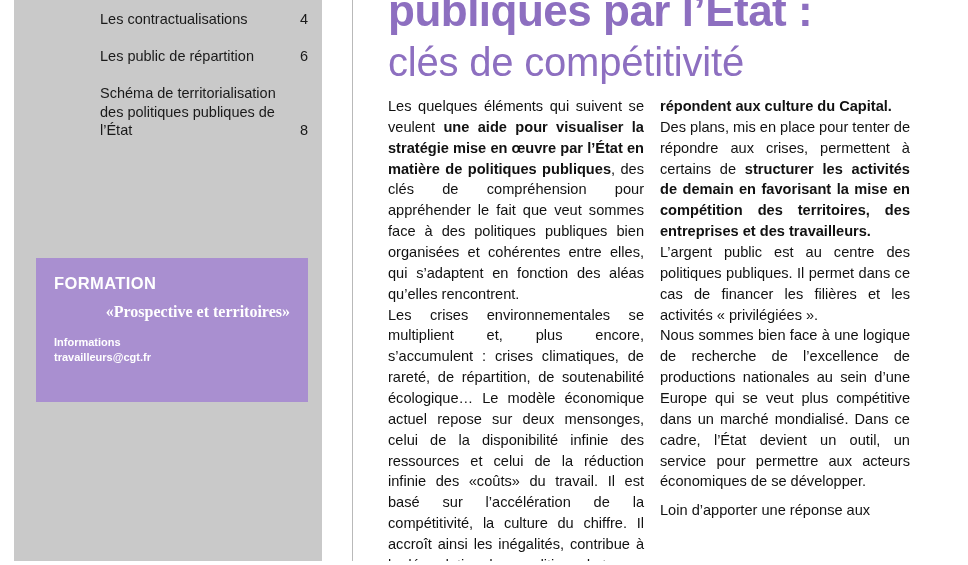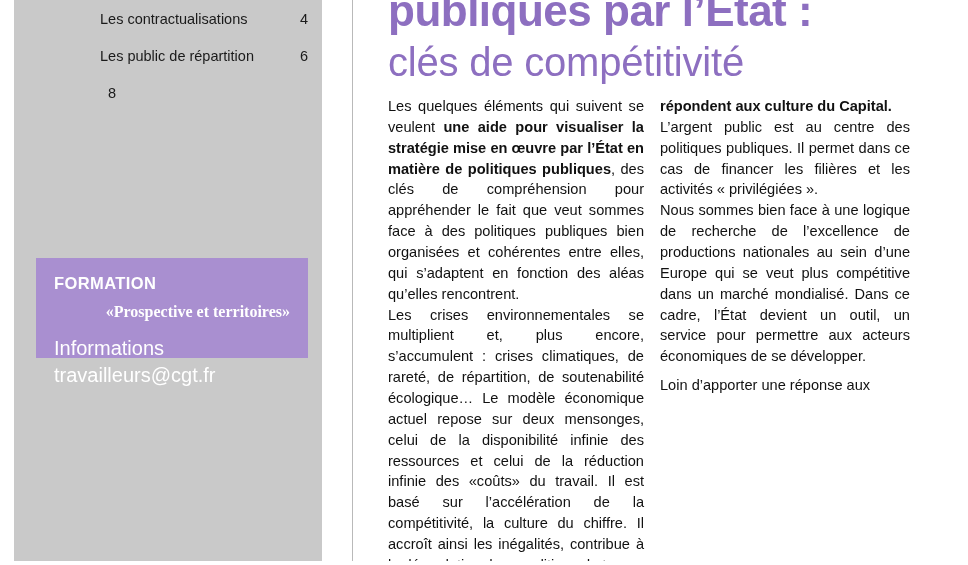--- a/index.html
+++ b/index.html
@@ -54,43 +54,43 @@
     margin-left: 8px;
     padding-right: 2px;
     color: #1a1a1a;
   }
   
   .formation-box {
     position: absolute;
     left: 22px;
     top: 258px;
     width: 272px;
-    height: 100px;
+    height: 144px;
     background: #a98fd0;
     color: #ffffff;
     box-sizing: border-box;
     padding: 16px 18px 12px 18px;
   }
   .formation-title {
     font-size: 16.5px;
     font-weight: bold;
     letter-spacing: 0.4px;
     margin-bottom: 10px;
   }
   .formation-sub {
     font-size: 16px;
     font-weight: bold;
     font-family: "Liberation Serif", serif;
     margin-bottom: 14px;
     text-align: right;
   }
   .formation-info {
-    font-size: 20px;
+    font-size: 11px;
     line-height: 1.35;
-    font-weight: normal;
+    font-weight: bold;
   }
   
   .divider {
     position: absolute;
     left: 338px;
     top: 0;
     width: 1px;
     height: 565px;
     background: #b9b9b9;
   }
@@ -152,20 +152,21 @@
   <div class="toc">
     <div class="toc-row">
       <span class="toc-title">Les contractualisations</span>
       <span class="toc-page">4</span>
     </div>
     <div class="toc-row" style="margin-top:18px;">
       <span class="toc-title">Les public de répartition</span>
       <span class="toc-page">6</span>
     </div>
     <div class="toc-row" style="margin-top:18px; align-items:flex-end;">
+      <span class="toc-title">Schéma de territorialisation des politiques publiques de l’État</span>
       <span class="toc-page">8</span>
     </div>
   </div>
 
   <div class="formation-box">
     <div class="formation-title">FORMATION</div>
     <div class="formation-sub">«Prospective et territoires»</div>
     <div class="formation-info">Informations</div>
     <div class="formation-info">travailleurs@cgt.fr</div>
   </div>
@@ -184,20 +185,23 @@
     <p>
       <span>Les crises environnementales se multiplient et, plus encore, s’accumulent : crises climatiques, de rareté, de répartition, de soutenabilité écologique… Le modèle économique actuel repose sur deux mensonges, celui de la disponibilité infinie des ressources et celui de la réduction infinie des «coûts» du travail. Il est basé sur l’accélération de la compétitivité, la culture du chiffre. Il accroît ainsi les inégalités, contribue à la dégradation des conditions de tra-</span>
     </p>
   </div>
 
   <div class="col col-2">
     <p>
       <b>répondent aux culture du Capital.</b>
     </p>
     <p>
+      <span>Des plans, mis en place pour tenter de répondre aux crises, permettent à certains de </span><b>structurer les activités de demain en favorisant la mise en compétition des territoires, des entreprises et des travailleurs.</b>
+    </p>
+    <p>
       <span>L’argent public est au centre des politiques publiques. Il permet dans ce cas de financer les filières et les activités « privilégiées ».</span>
     </p>
     <p>
       <span>Nous sommes bien face à une logique de recherche de l’excellence de productions nationales au sein d’une Europe qui se veut plus compétitive dans un marché mondialisé. Dans ce cadre, l’État devient un outil, un service pour permettre aux acteurs économiques de se développer.</span>
     </p>
     <p style="margin-top:8px;">
       <span>Loin d’apporter une réponse aux</span>
     </p>
   </div>
 

